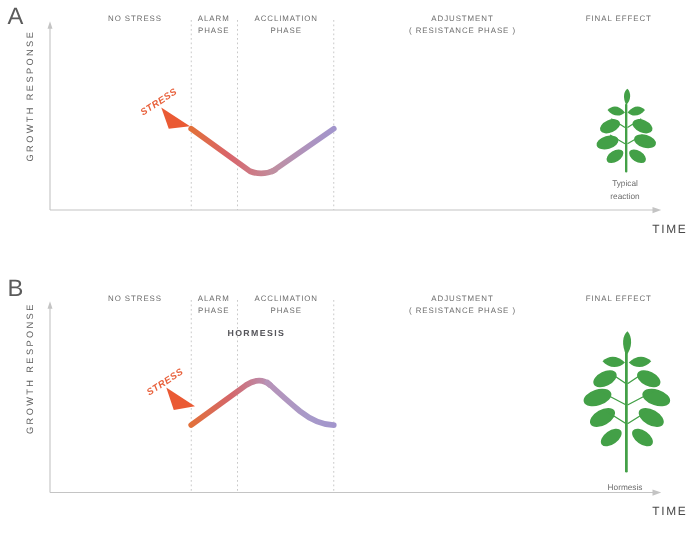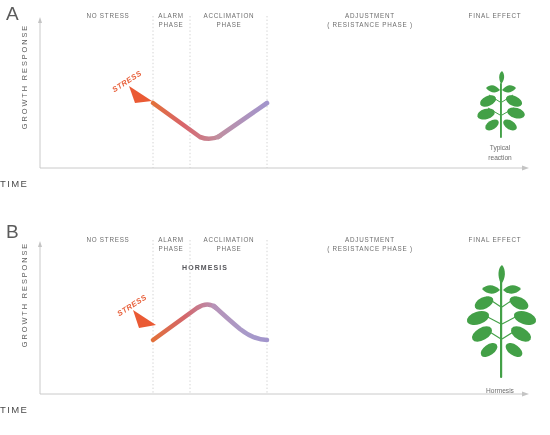--- a/index.html
+++ b/index.html
@@ -47,21 +47,21 @@
     color: #5e5e5e;
     font-weight: 400;
     white-space: nowrap;
   }
 
   .x-axis-label {
     position: absolute;
     left: 0;
     top: 178px;
     width: 550px;
-    text-align: left;
+    text-align: right;
     font-size: 9.5px;
     letter-spacing: 1.4px;
     color: #4a4a4a;
     font-weight: 400;
   }
 
   .phase-label {
     position: absolute;
     text-align: center;
     font-size: 6.3px;

